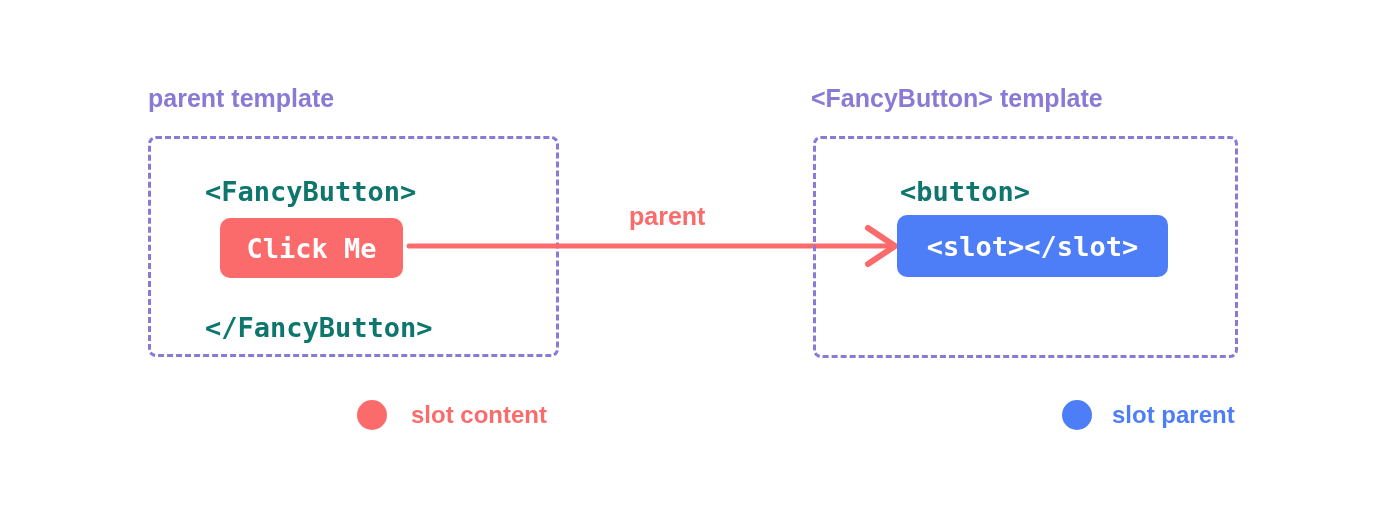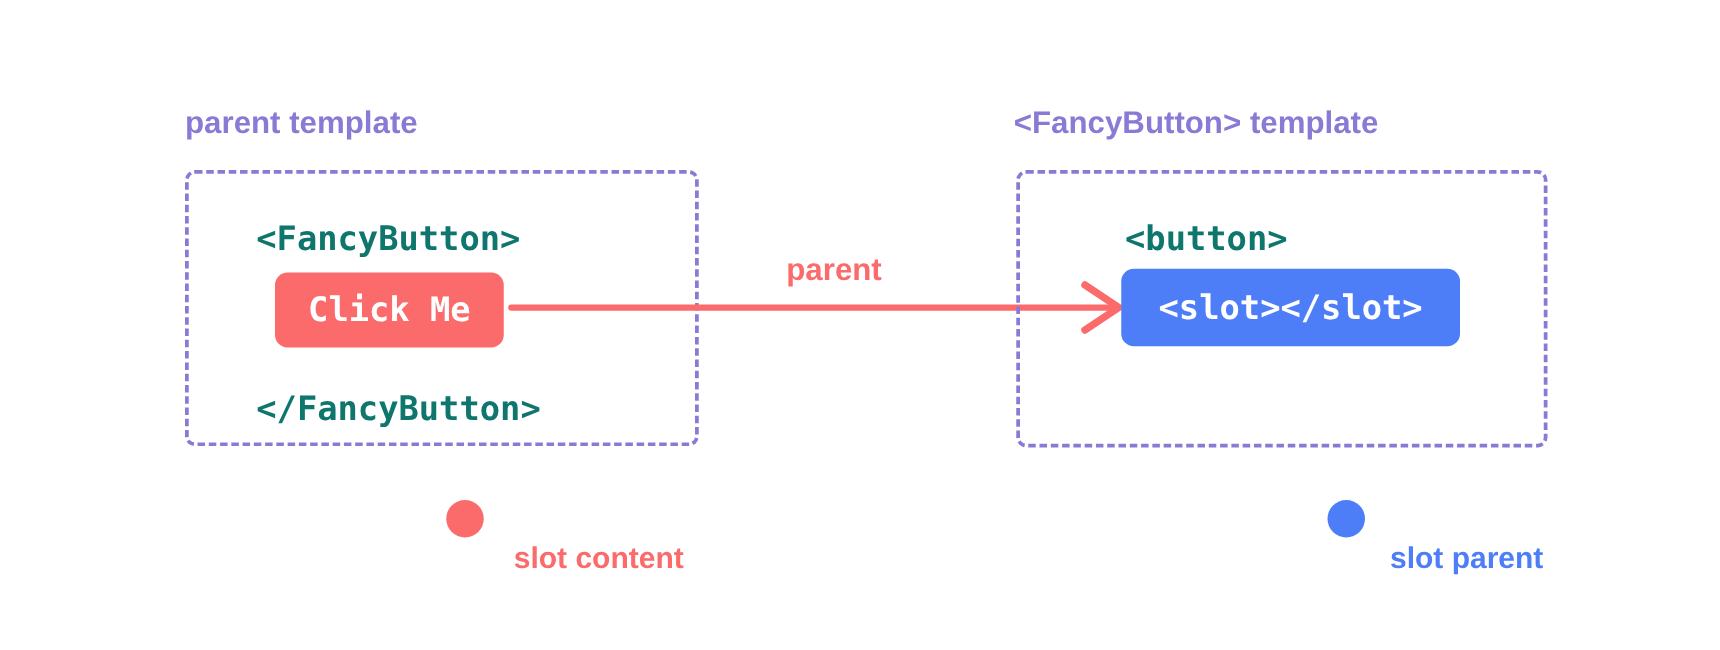--- a/index.html
+++ b/index.html
@@ -76,21 +76,20 @@
     height: 30px;
     border-radius: 50%;
   }
   .dot-red  { background: #FB6B6B; }
   .dot-blue { background: #4D7EF7; }
   .legend-label {
     font-size: 24px;
     line-height: 30px;
     font-weight: bold;
     white-space: nowrap;
-    margin-top: 32px;
   }
   .legend-label-red  { color: #FB6B6B; }
   .legend-label-blue { color: #4D7EF7; }
 </style>
 </head>
 <body>
 
 <div class="canvas">
 
   <div class="abs group-title" style="left:148px; top:83px;">parent template</div>

